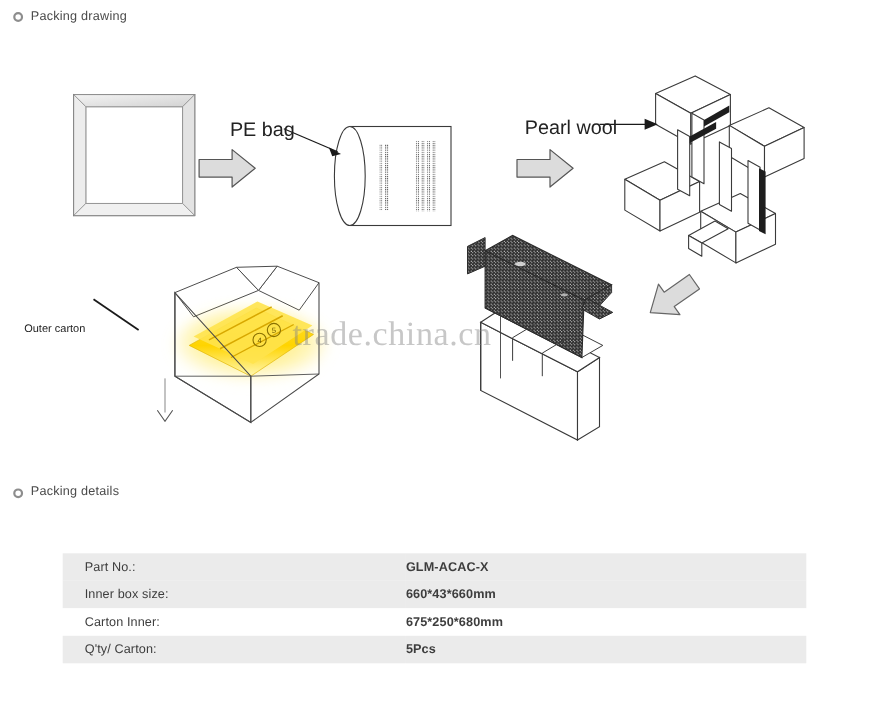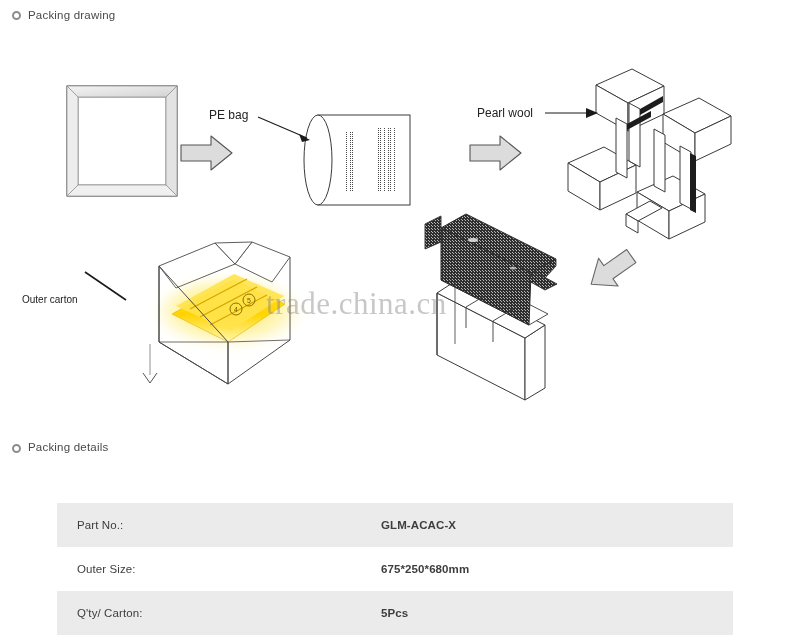--- a/index.html
+++ b/index.html
@@ -46,21 +46,21 @@
     left: 0;
     top: 28px;
     width: 800px;
     height: 410px;
   }
   #drawing-canvas svg { display: block; }
 
   .diagram-label {
     position: absolute;
     font-family: "Liberation Sans", sans-serif;
-    font-size: 12px;
+    font-size: 18px;
     color: #222222;
     white-space: nowrap;
   }
   #label-pe-bag      { left: 209px; top: 80px; }
   #label-pearl-wool  { left: 477px; top: 78px; }
   #label-outer-carton{ left: 22px;  top: 266px; font-size: 10px; }
 
   
   #watermark {
     position: absolute;
@@ -80,21 +80,21 @@
     position: absolute;
     left: 57px;
     top: 503px;
     width: 676px;
     border-collapse: collapse;
     font-size: 11.5px;
     color: #3d3d3d;
   }
   #details-table tr { height: 25px; }
   #details-table td {
-    padding: 16px;
+    padding: 4px;
     vertical-align: middle;
     font-weight: normal;
     letter-spacing: .1px;
   }
   #details-table td.cell-label { width: 288px; padding-left: 20px; }
   #details-table td.cell-value { padding-left: 0; font-weight: bold; }
   #details-table tr.row-shaded { background: #ebebeb; }
   #details-table tr.row-plain  { background: #ffffff; }
 </style>
 </head>
@@ -291,22 +291,26 @@
   <span class="ring-icon"></span>
   <span>Packing details</span>
 </div>
 
 <table id="details-table">
   <tbody>
     <tr class="row-shaded">
       <td class="cell-label">Part No.:</td>
       <td class="cell-value">GLM-ACAC-X</td>
     </tr>
+    <tr class="row-shaded">
+      <td class="cell-label">Inner box size:</td>
+      <td class="cell-value">660*43*660mm</td>
+    </tr>
     <tr class="row-plain">
-      <td class="cell-label">Outer Size:</td>
+      <td class="cell-label">Carton Inner:</td>
       <td class="cell-value">675*250*680mm</td>
     </tr>
     <tr class="row-shaded">
       <td class="cell-label">Q'ty/ Carton:</td>
       <td class="cell-value">5Pcs</td>
     </tr>
   </tbody>
 </table>
 
 </body></html>

